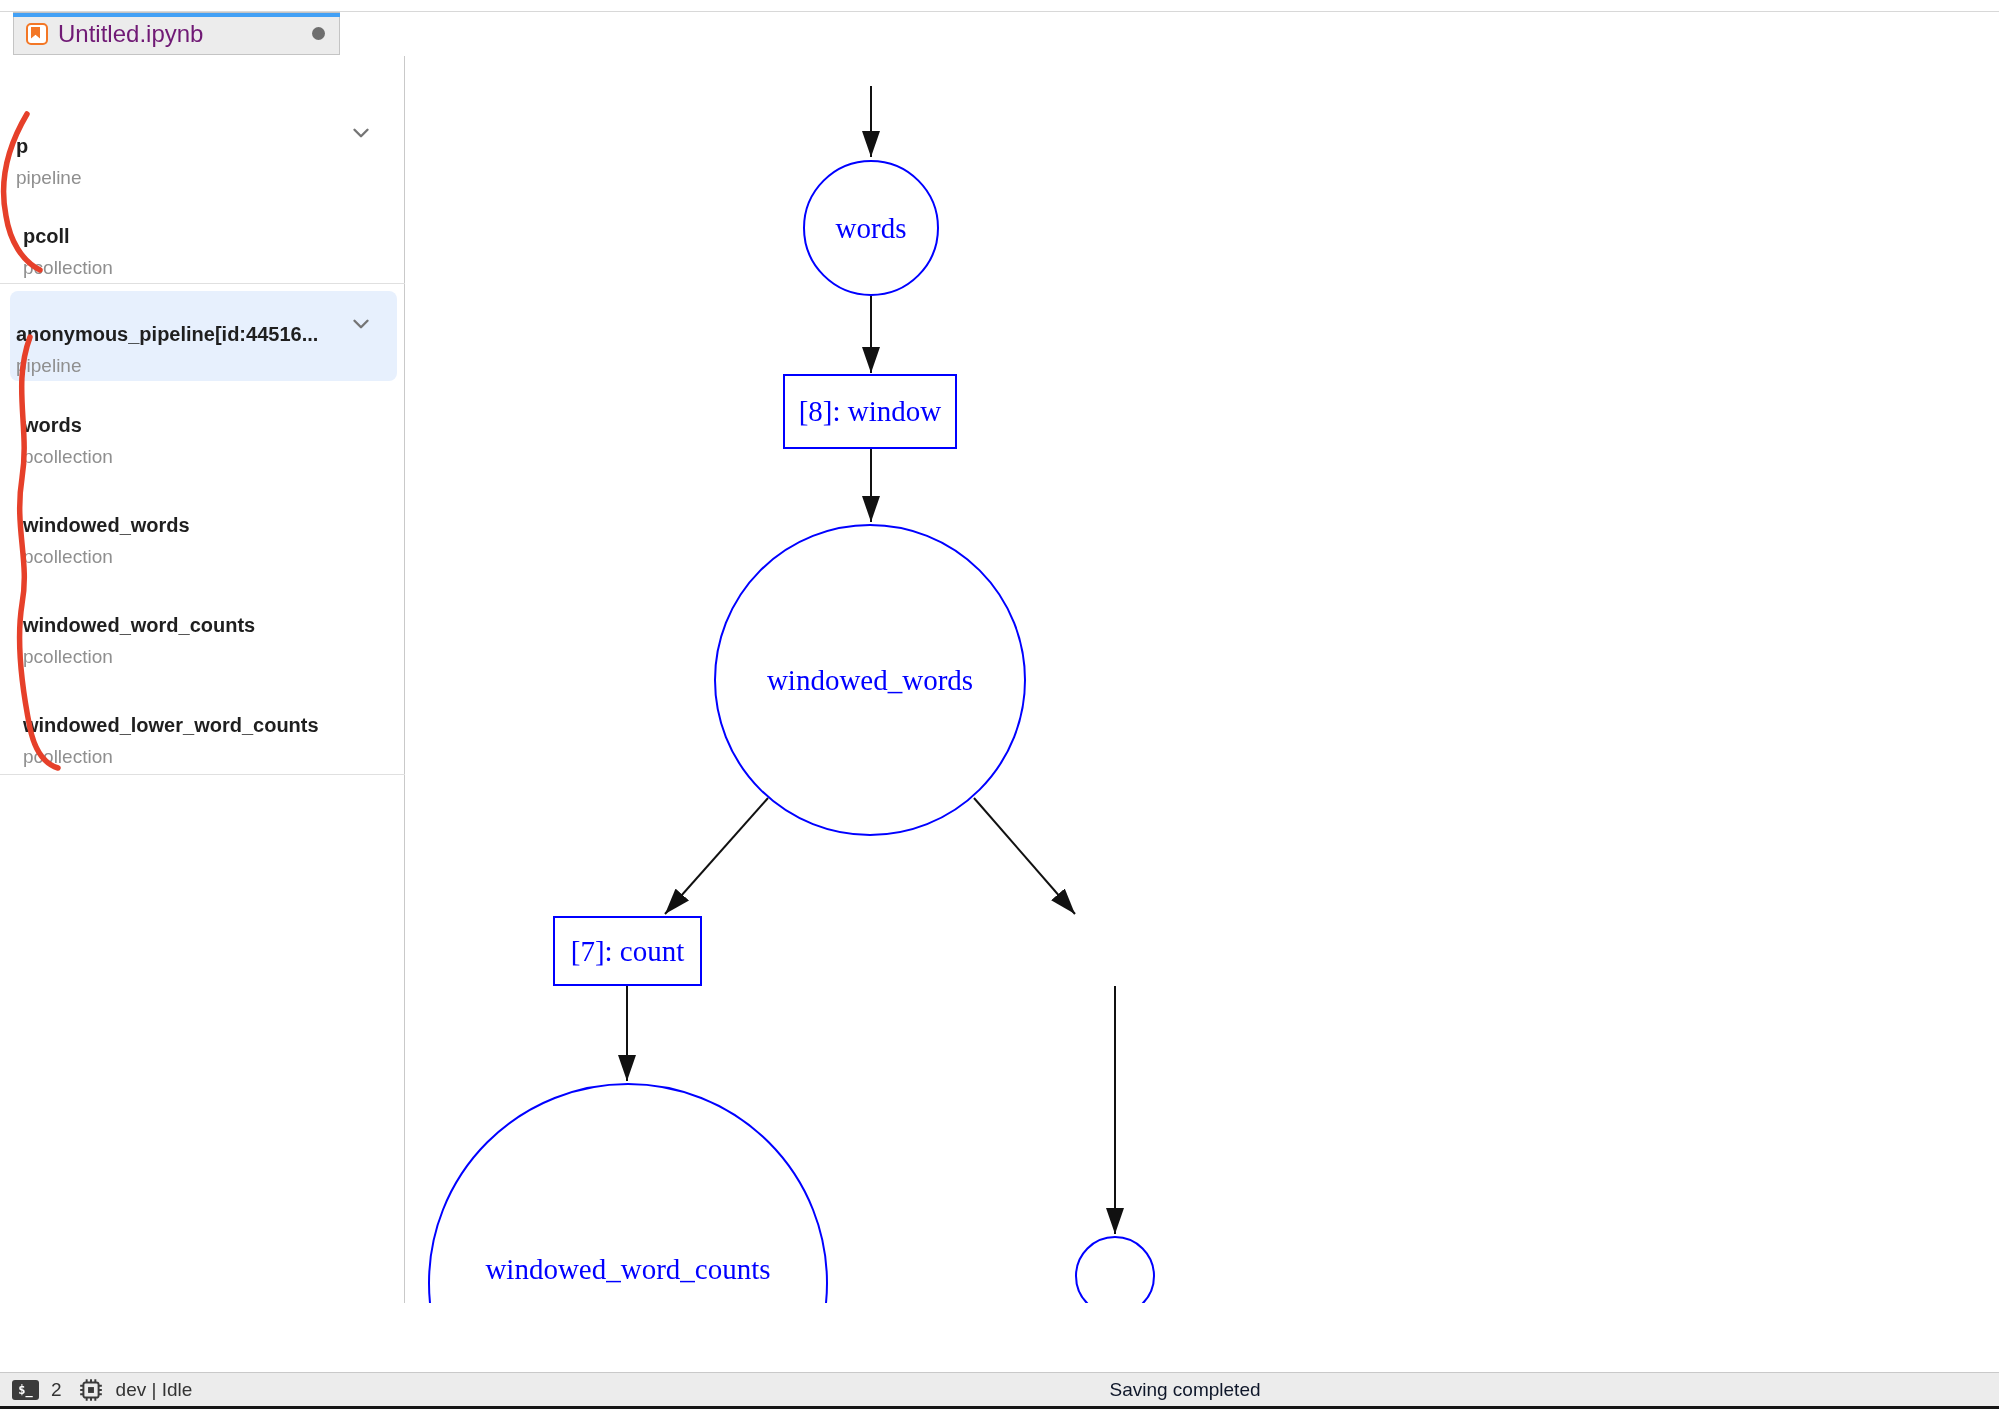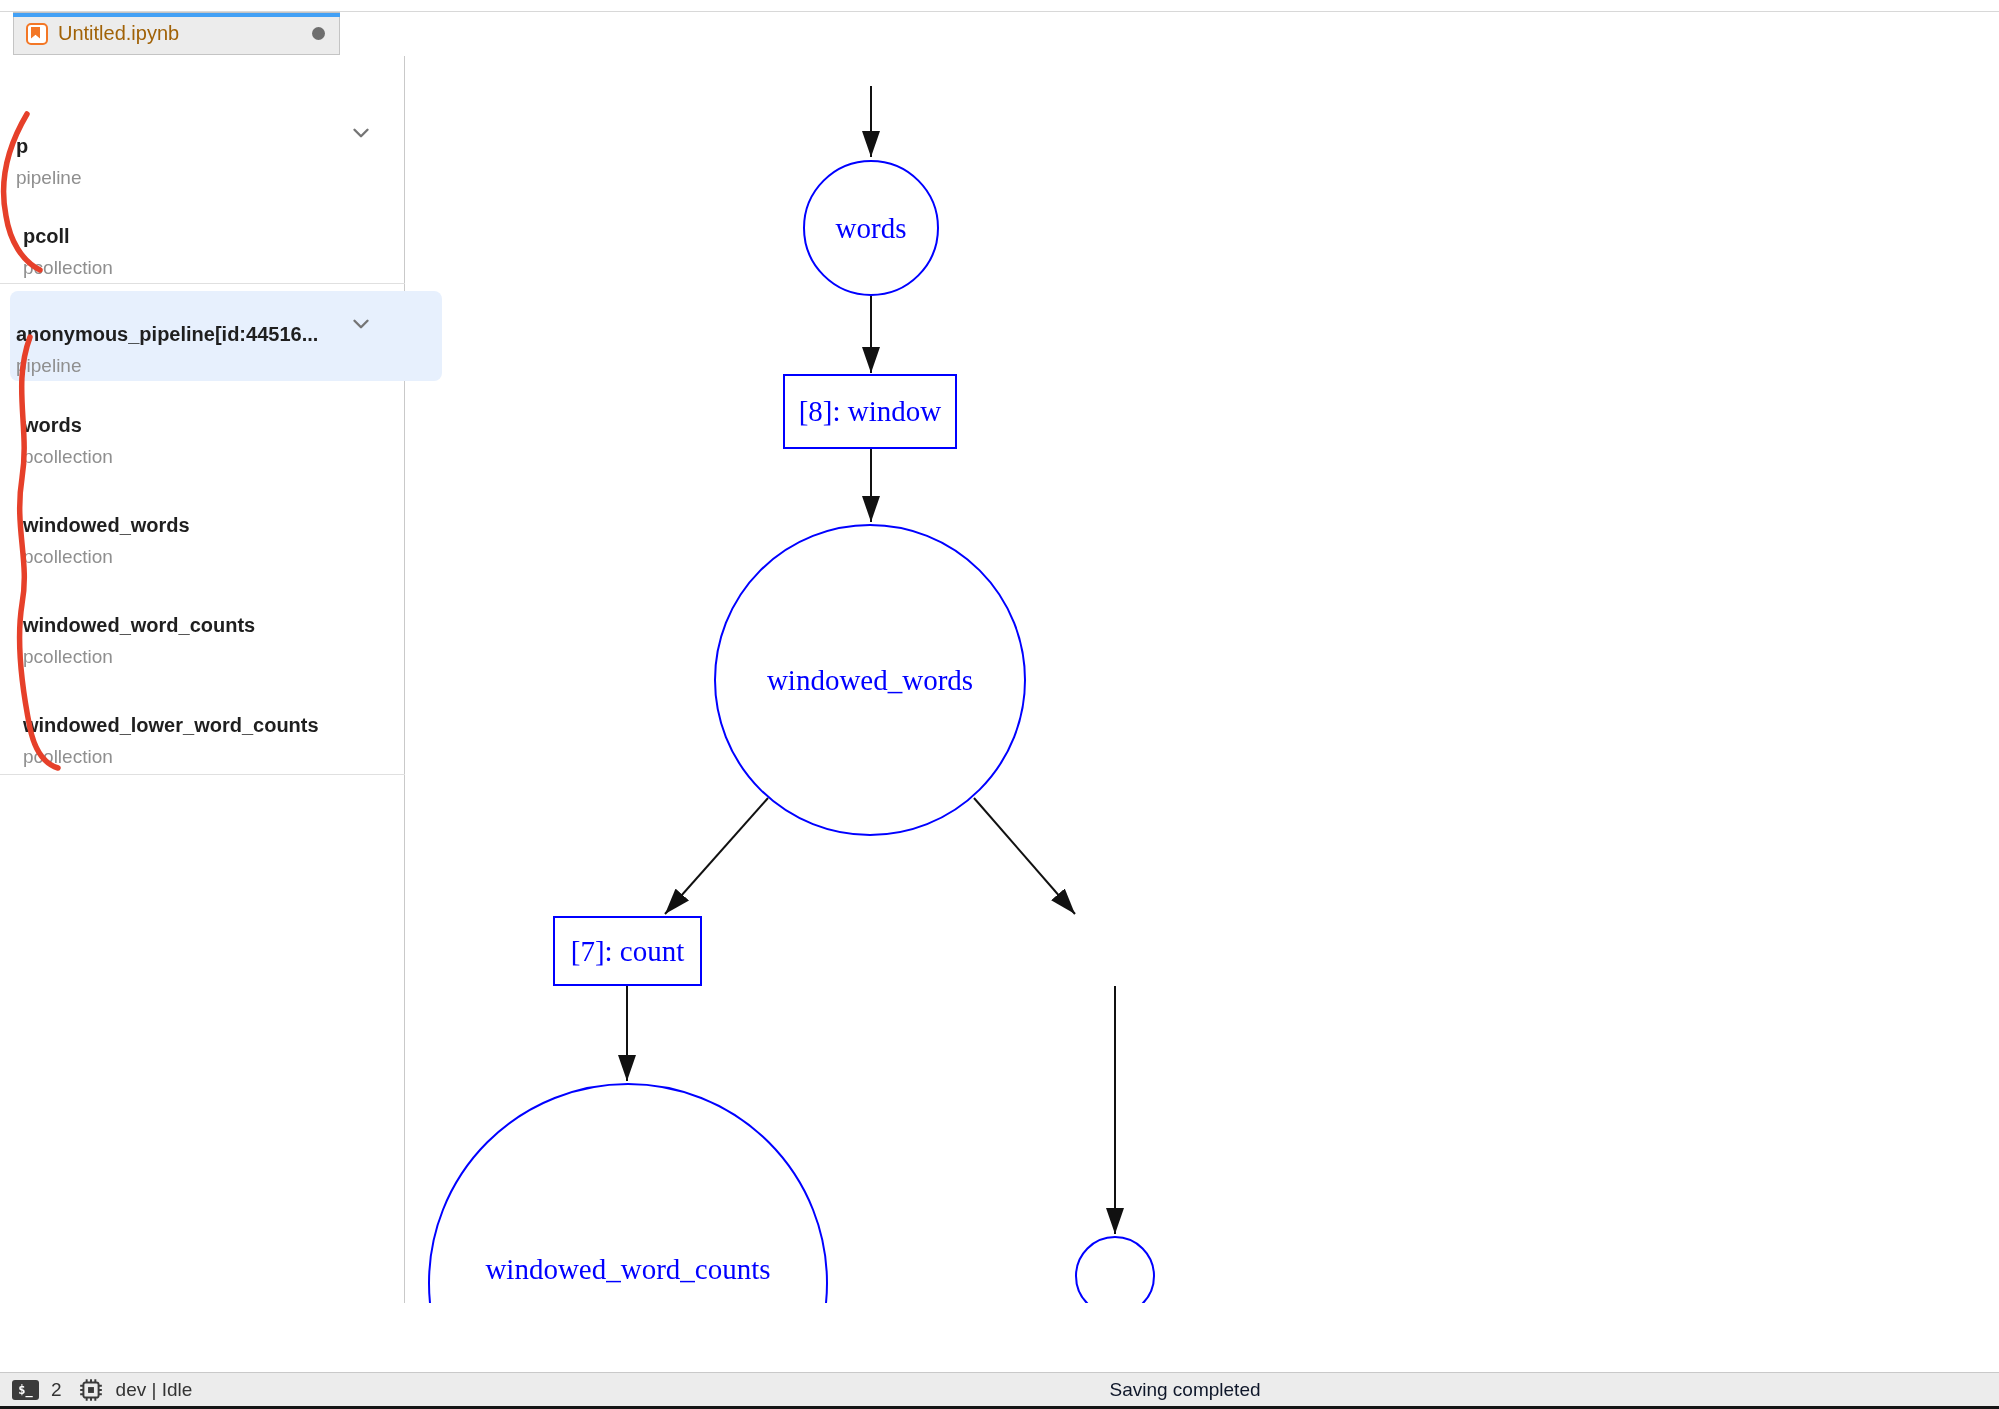--- a/index.html
+++ b/index.html
@@ -8,21 +8,21 @@
 
   
   .tabstrip{position:relative;height:56px;background:#fff;}
   .tabstrip::before{content:'';position:absolute;top:11px;left:0;right:0;height:1px;background:#d8d8d8;}
   .tab{position:absolute;top:12px;height:43px;box-sizing:border-box;display:flex;align-items:center;
        border:1px solid #c4c4c4;border-top:none;background:#fff;cursor:pointer;}
   .tab-1{left:13px;width:327px;background:#ececec;padding:0 14px 0 12px;}
   .tab-1::before{content:'';position:absolute;top:0;left:-1px;right:-1px;height:4px;background:#42a0f5;}
   .tab-1{border-top:1px solid #c4c4c4;}
   .tab-2{left:340px;width:341px;justify-content:center;padding:0 10px;border-left:none;}
-  .tab-label{font-size:20px;color:#a16207;white-space:nowrap;}
+  .tab-label{font-size:24px;color:#701a75;white-space:nowrap;}
   .nb-icon{position:relative;width:22px;height:22px;border:2px solid #f37726;border-radius:5px;
            box-sizing:border-box;margin-right:10px;flex:none;background:#fff;}
   .nb-icon .nb-mark{position:absolute;left:3px;top:2px;width:9px;height:12px;background:#f37726;
            clip-path:polygon(0 0,100% 0,100% 100%,50% 68%,0 100%);}
   .dirty-dot{width:13px;height:13px;border-radius:50%;background:#6e6e6e;margin-left:auto;flex:none;}
   .close-x{font-size:19px;color:#555;margin-left:10px;line-height:1;}
 
   
   .appbar{position:relative;height:69px;background:#4a90e2;display:flex;align-items:center;padding:0 0 0 26px;box-sizing:border-box;}
   .hamburger{width:34px;height:24px;display:flex;flex-direction:column;justify-content:space-between;cursor:pointer;flex:none;}
@@ -96,21 +96,21 @@
         <path d="M6 9l6 6 6-6" stroke="#757575" stroke-width="2.2" fill="none" stroke-linecap="round" stroke-linejoin="round"></path>
       </svg>
 
       <div class="side-row row-child" style="top:167px;">
         <span class="s-name">pcoll</span>
         <span class="s-type">pcollection</span>
       </div>
 
       <div class="divider" style="top:227px;"></div>
 
-      <div class="sel-row" style="top:235px;padding-left:45px;">
+      <div class="sel-row" style="top:235px;">
         <span class="s-name">anonymous_pipeline[id:44516...</span>
         <span class="s-type">pipeline</span>
       </div>
       <svg class="chev" style="left:348px;top:255px;" viewBox="0 0 24 24">
         <path d="M6 9l6 6 6-6" stroke="#757575" stroke-width="2.2" fill="none" stroke-linecap="round" stroke-linejoin="round"></path>
       </svg>
 
       <div class="side-row row-child" style="top:356px;">
         <span class="s-name">words</span>
         <span class="s-type">pcollection</span>

